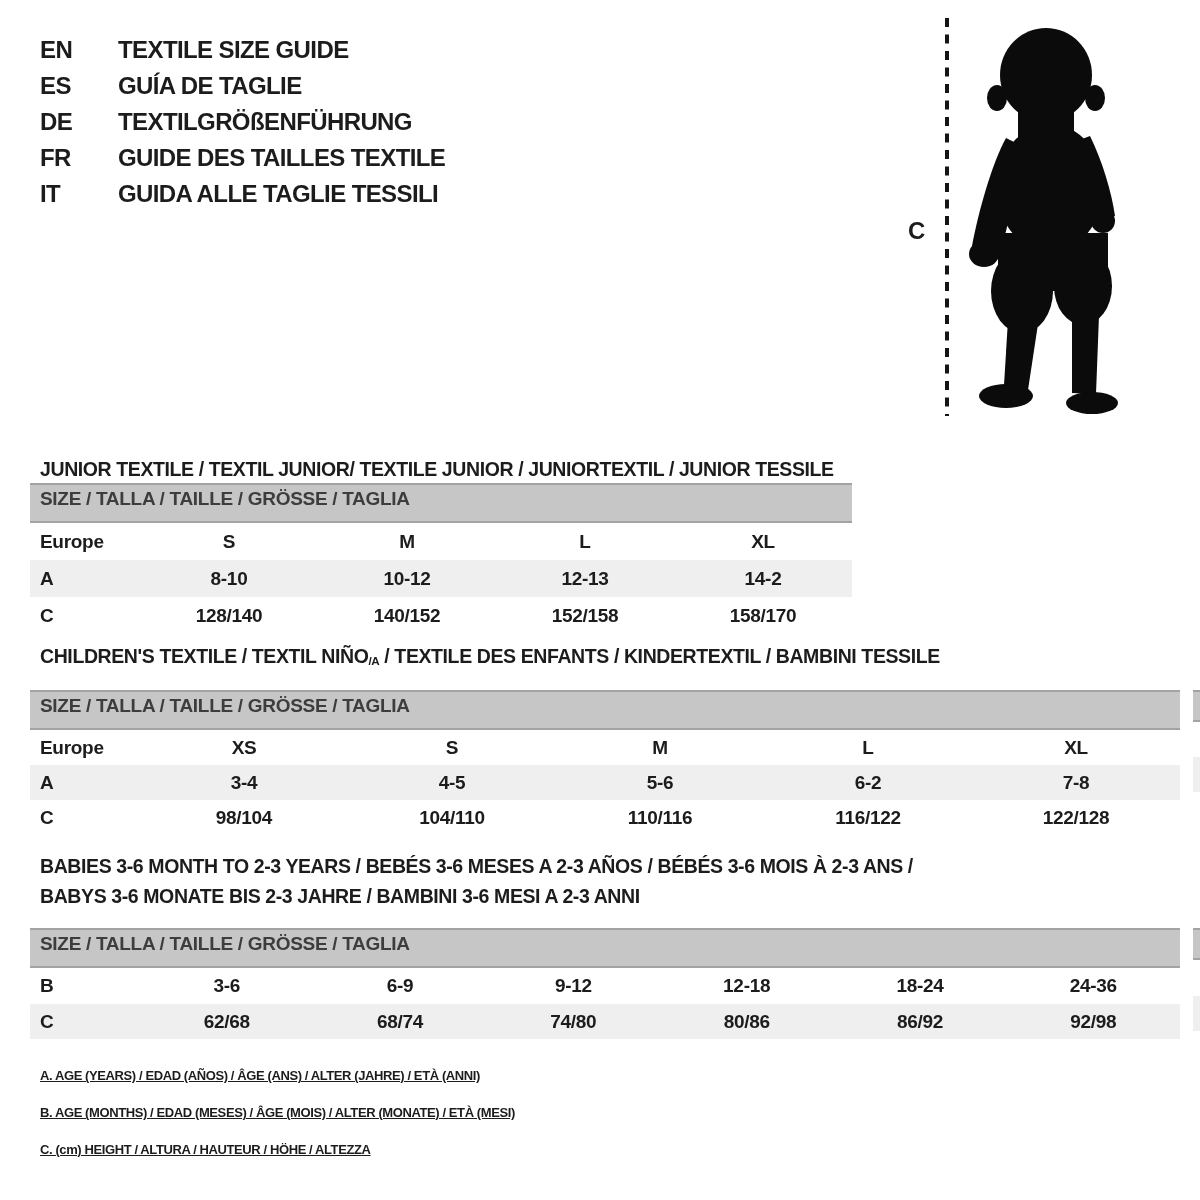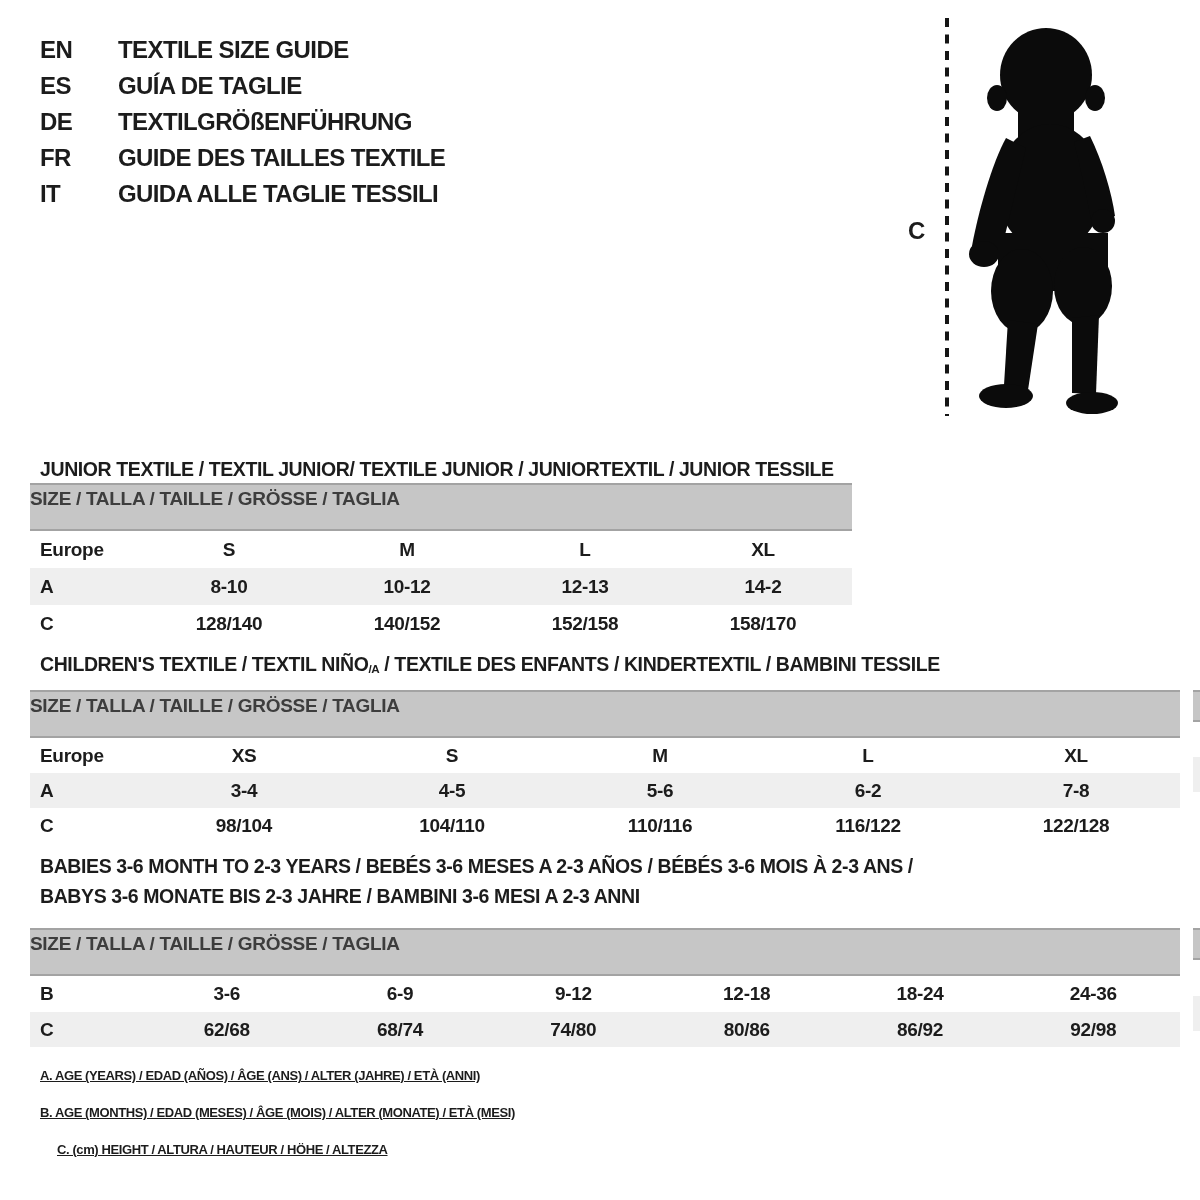--- a/index.html
+++ b/index.html
@@ -26,27 +26,27 @@
   .silhouette * { fill:var(--silhouette,#0b0b0b); }
 
   
   .sec-title {
     position:absolute; margin:0; font-size:19.5px; font-weight:700;
     letter-spacing:-0.4px; white-space:nowrap;
   }
   .t-sub { font-size:0.6em; vertical-align:-0.18em; font-weight:700; }
   .tbl { position:absolute; }
   .bar {
-    height:48px; box-sizing:border-box;
+    height:40px; box-sizing:border-box;
     background:var(--bar_bg,#c6c6c6);
     border-top:2px solid var(--bar_border,#a3a3a3);
     border-bottom:2px solid var(--bar_border,#a3a3a3);
     color:var(--bar_text,#3d3d3d);
     font-weight:700; font-size:19px; letter-spacing:-0.3px;
-    line-height:27px; white-space:nowrap;
+    padding-left:10px; line-height:27px; white-space:nowrap;
   }
   .row { display:flex; align-items:center; font-weight:700; font-size:19px; letter-spacing:-0.3px; }
   .row.h37 { height:37px; } .row.h35 { height:35px; } .row.h36 { height:36px; }
   .row .lbl { flex:0 0 110px; box-sizing:border-box; padding-left:10px; text-align:left; }
   .row .cell { flex:1; text-align:center; }
   .alt { background:var(--alt_row_bg,#efefef); }
 
   
   .footnote {
     position:absolute; left:40px; margin:0; font-size:13px; font-weight:700;
@@ -133,21 +133,21 @@
     </div>
     <div class="row h37">
       <div class="lbl">C</div>
       <div class="cell">128/140</div>
       <div class="cell">140/152</div>
       <div class="cell">152/158</div>
       <div class="cell">158/170</div>
     </div>
   </div>
 
-  <h2 class="sec-title" style="left:40px; top:645px;margin-top:8px;"><span>CHILDREN'S TEXTILE / TEXTIL NIÑO</span><sub class="t-sub">/A</sub><span> / TEXTILE DES ENFANTS / KINDERTEXTIL / BAMBINI TESSILE</span></h2>
+  <h2 class="sec-title" style="left:40px; top:645px;"><span>CHILDREN'S TEXTILE / TEXTIL NIÑO</span><sub class="t-sub">/A</sub><span> / TEXTILE DES ENFANTS / KINDERTEXTIL / BAMBINI TESSILE</span></h2>
   <div class="tbl" style="left:30px; top:690px; width:1150px;">
     <div class="bar">SIZE / TALLA / TAILLE / GRÖSSE / TAGLIA</div>
     <div class="row h35">
       <div class="lbl">Europe</div>
       <div class="cell">XS</div>
       <div class="cell">S</div>
       <div class="cell">M</div>
       <div class="cell">L</div>
       <div class="cell">XL</div>
     </div>
@@ -188,20 +188,20 @@
       <div class="cell">68/74</div>
       <div class="cell">74/80</div>
       <div class="cell">80/86</div>
       <div class="cell">86/92</div>
       <div class="cell">92/98</div>
     </div>
   </div>
 
   <p class="footnote" style="top:1068px;">A. AGE (YEARS) / EDAD (AÑOS) / ÂGE (ANS) / ALTER (JAHRE) / ETÀ (ANNI)</p>
   <p class="footnote" style="top:1105px;">B. AGE (MONTHS) / EDAD (MESES) / ÂGE (MOIS) / ALTER (MONATE) / ETÀ (MESI)</p>
-  <p class="footnote" style="top:1142px;margin-left:17px;">C. (cm) HEIGHT / ALTURA / HAUTEUR / HÖHE / ALTEZZA</p>
+  <p class="footnote" style="top:1142px;">C. (cm) HEIGHT / ALTURA / HAUTEUR / HÖHE / ALTEZZA</p>
 
   <div class="frag gray" style="top:690px; height:32px;"></div>
   <div class="frag lite" style="top:757px; height:35px;"></div>
   <div class="frag gray" style="top:928px; height:32px;"></div>
   <div class="frag lite" style="top:996px; height:35px;"></div>
 
 </div>
 
 </body></html>

